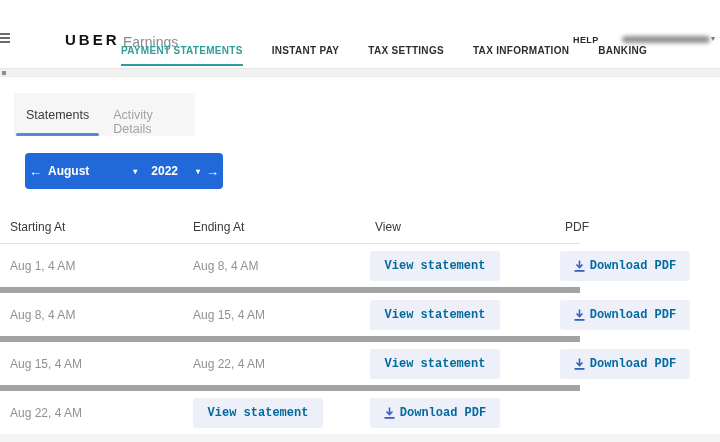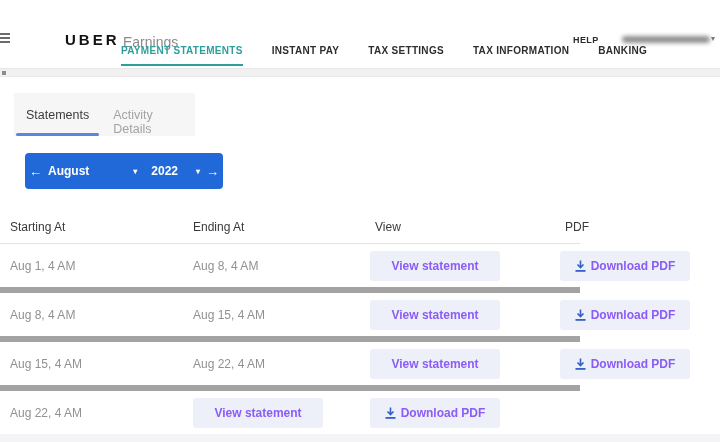--- a/index.html
+++ b/index.html
@@ -58,22 +58,22 @@
   .table { position:absolute; top:210px; left:0; width:580px; }
   .thead, .trow { display:grid; grid-template-columns:183px 177px 190px 170px;
     padding-left:10px; align-items:center; }
   .thead { height:33px; }
   .th { font-size:12px; color:#3a3a3a; }
   .th-view, .th-pdf { padding-left:5px; }
   .thead-sep { height:1px; background:#e2e2e2; }
   .trow { height:49px; border-bottom:6px solid #a3a3a3; }
   .td-date { font-size:12px; color:#919191; }
   .btn { width:130px; height:30px; border:none; border-radius:3px; background:#edf0f8;
-    color:#8b5cf6; font-size:12px; font-weight:700; cursor:pointer;
-    font-family:Liberation Sans, sans-serif; display:flex; align-items:center;
+    color:#0369a1; font-size:12px; font-weight:700; cursor:pointer;
+    font-family:Liberation Mono, monospace; display:flex; align-items:center;
     justify-content:center; gap:5px; }
   .dl-icon { display:inline-block; width:11px; height:12px; }
 
   .bottomband { position:absolute; top:434px; left:0; width:720px; height:8px; background:#f4f4f6; }
 </style>
 </head>
 <body>
 
 <div class="page">
 

